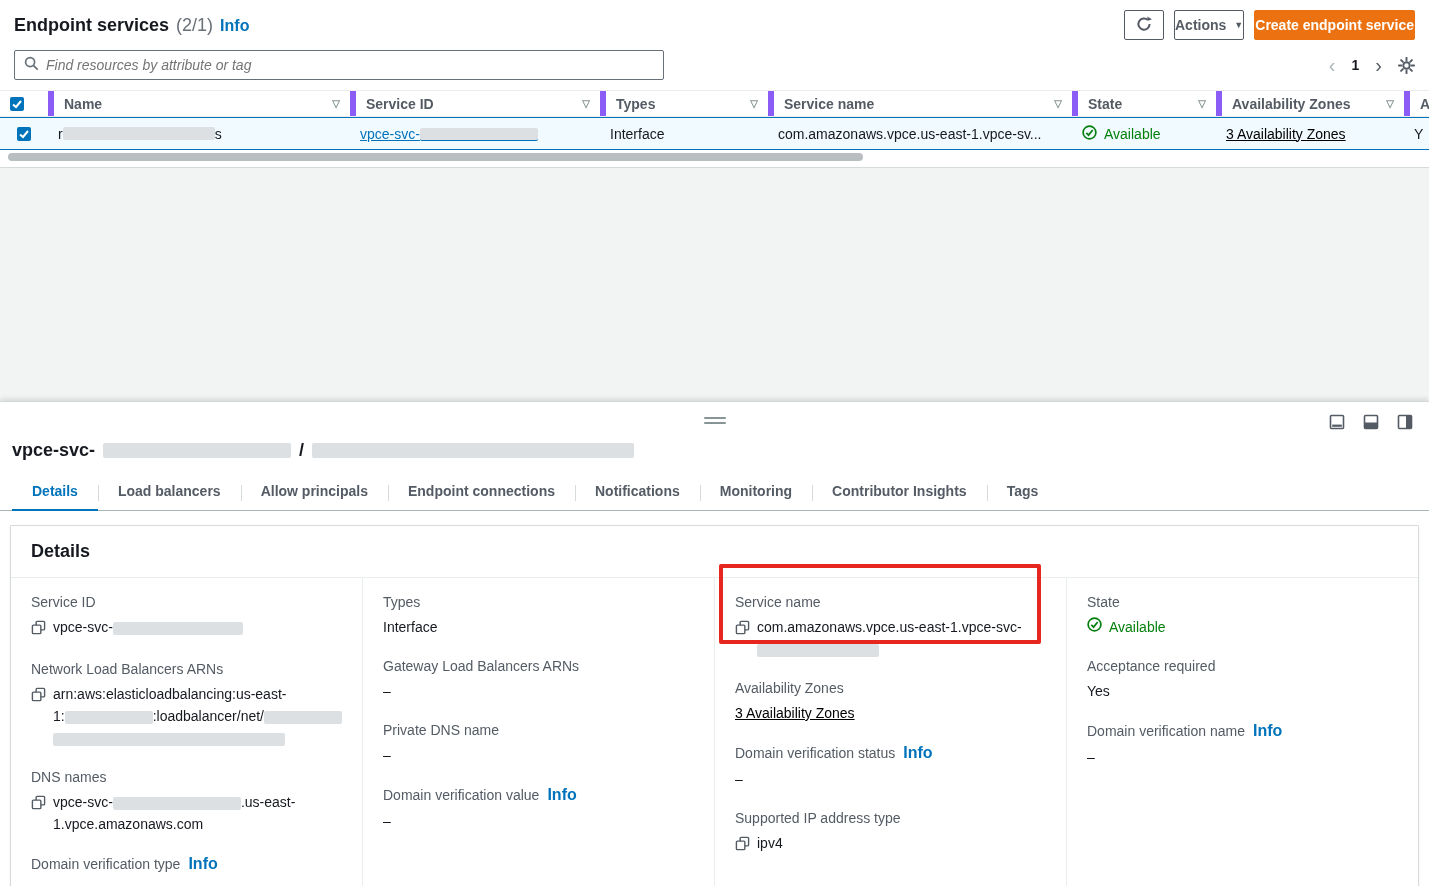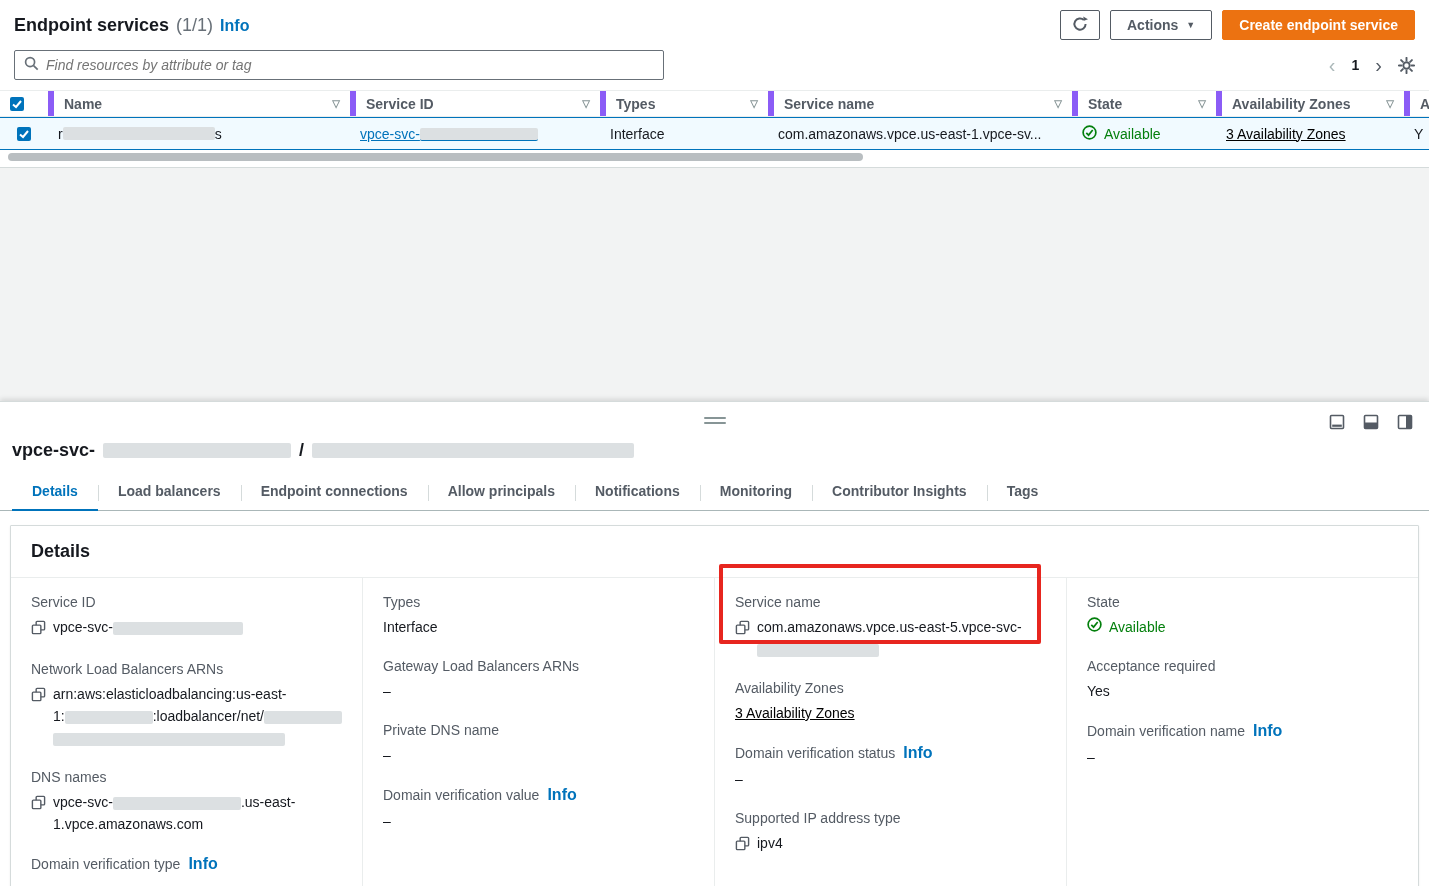--- a/index.html
+++ b/index.html
@@ -14,21 +14,21 @@
   }
   
   .top-panel { background:#fff; border-bottom:1px solid #d5dbdb; }
   .page-header { display:flex; justify-content:space-between; align-items:center; padding:10px 14px 6px 14px; }
   .title-wrap { display:flex; align-items:baseline; gap:7px; }
   .page-title { font-size:18px; font-weight:700; }
   .page-count { font-size:18px; color:#687078; font-weight:400; }
   .info-link { color:#0073bb; font-size:16px; font-weight:700; text-decoration:none; cursor:pointer; }
   .header-actions { display:flex; gap:10px; align-items:center; }
   .btn { height:30px; border:1px solid #545b64; background:#fff; color:#545b64; font-weight:700;
-         font-size:14px; padding:0 16px; border-radius:2px; display:inline-flex; align-items:center;
+         font-size:14px; padding:0 0; border-radius:2px; display:inline-flex; align-items:center;
          gap:8px; cursor:pointer; font-family:inherit; }
   .btn-icon-only { width:40px; justify-content:center; padding:0; }
   .btn-primary { background:#ec7211; border-color:#ec7211; color:#fff; }
   .caret { font-size:9px; line-height:1; }
   .toolbar { display:flex; justify-content:space-between; padding:4px 14px 10px 14px; }
   .search-box { width:650px; height:30px; border:1px solid #687078; border-radius:2px;
                 display:flex; align-items:center; padding:0 9px; gap:7px; background:#fff; }
   .search-box input { border:none; outline:none; font-style:italic; color:#687078; font-size:14px;
                       flex:1; font-family:inherit; background:transparent; }
   .pagination { display:flex; align-items:center; gap:16px; }
@@ -99,21 +99,21 @@
                     border:4px solid #e7261f; border-radius:2px; pointer-events:none; z-index:9; }
 </style>
 </head>
 <body>
 
 <div class="top-panel">
 
   <div class="page-header">
     <div class="title-wrap">
       <span class="page-title">Endpoint services</span>
-      <span class="page-count">(1/1)</span>
+      <span class="page-count">(2/1)</span>
       <a class="info-link">Info</a>
     </div>
     <div class="header-actions">
       <button class="btn btn-icon-only">
         <span>
           <svg viewBox="0 0 16 16" width="16" height="16">
               <path d="M13.6 8a5.6 5.6 0 1 1-1.7-4" fill="none" stroke="#545b64" stroke-width="2"></path>
               <path d="M11.2 0.4 L12 4.8 L16 3.2 Z" fill="#545b64"></path>
             </svg>
         </span>
@@ -269,22 +269,22 @@
   <div class="panel-title">
     <span>vpce-svc-</span>
     <span class="redact" style="width:188px;"></span>
     <span>/</span>
     <span class="redact" style="width:322px;"></span>
   </div>
 
   <div class="tabs">
     <div class="tab active"><span>Details</span></div>
     <div class="tab"><span>Load balancers</span></div>
+    <div class="tab"><span>Allow principals</span></div>
     <div class="tab"><span>Endpoint connections</span></div>
-    <div class="tab"><span>Allow principals</span></div>
     <div class="tab"><span>Notifications</span></div>
     <div class="tab"><span>Monitoring</span></div>
     <div class="tab"><span>Contributor Insights</span></div>
     <div class="tab"><span>Tags</span></div>
   </div>
 
   <div class="details-card">
     <div class="card-header">
       <h2>Details</h2>
     </div>
@@ -395,21 +395,21 @@
               <span>Service name</span>
             </div>
           <div class="field-value">
             <span class="copy">
               <svg viewBox="0 0 16 16" width="15" height="15">
                   <rect x="5.5" y="1.5" width="9" height="9" rx="1" fill="none" stroke="#545b64" stroke-width="1.5"></rect>
                   <rect x="1.5" y="5.5" width="9" height="9" rx="1" fill="#fff" stroke="#545b64" stroke-width="1.5"></rect>
                 </svg>
             </span>
             <span class="value-lines">
-              <span>com.amazonaws.vpce.us-east-5.vpce-svc-</span><br>
+              <span>com.amazonaws.vpce.us-east-1.vpce-svc-</span><br>
               <span class="redact" style="width:122px;"></span>
             </span>
           </div>
         </div>
         <div class="field">
           <div class="field-label">
               <span>Availability Zones</span>
             </div>
           <div class="field-value">
             <a class="az-link">3 Availability Zones</a>

